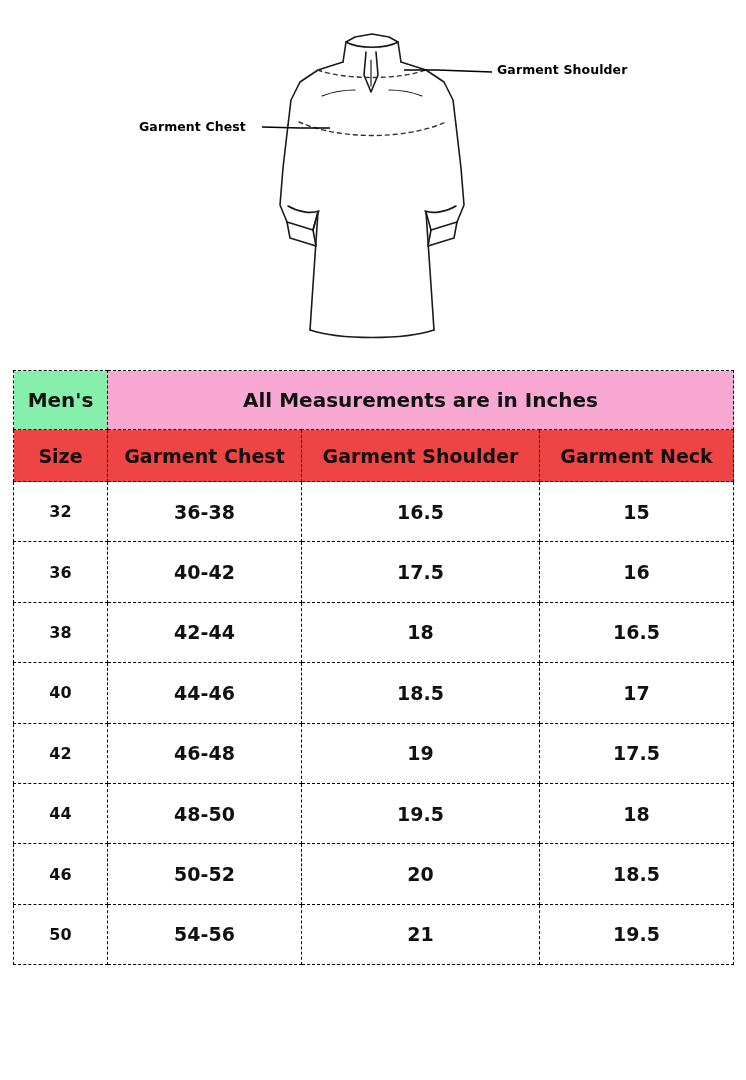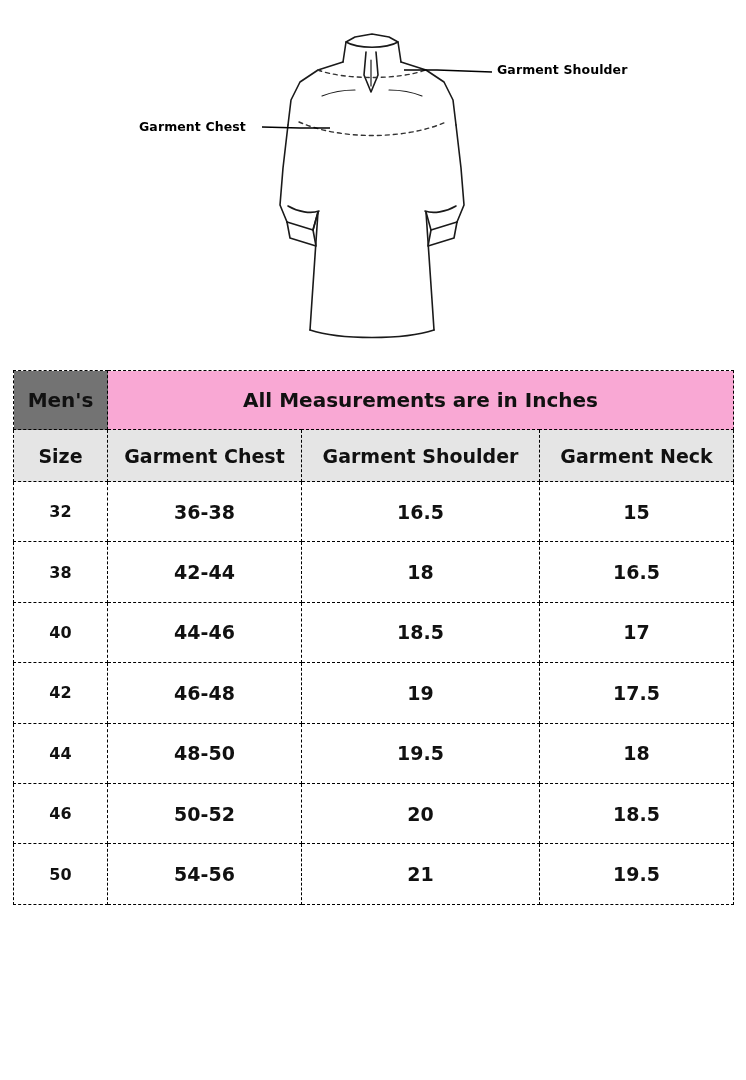--- a/index.html
+++ b/index.html
@@ -69,31 +69,31 @@
   col.c0 { width: 94px; }
   col.c1 { width: 194px; }
   col.c2 { width: 238px; }
   col.c3 { width: 194px; }
 
   tr.row-title td {
     height: 56px;
     font-size: 20px;
   }
   td.mens-cell {
-    background: #737373;
+    background: #86efac;
     font-size: 20px;
   }
   td.title-cell {
     background: #f9a8d4;
     font-size: 20px;
   }
 
   tr.row-header td {
     height: 49px;
-    background: #e5e5e5;
+    background: #ef4444;
     font-size: 19px;
   }
   tr.row-header td.hdr-size { font-size: 19px; }
 
   tr.row-data td {
     height: 57.4px;
     font-size: 19px;
     background: #ffffff;
   }
   tr.row-data td.col-size { font-size: 16px; }
@@ -175,20 +175,26 @@
           <td>Garment Neck</td>
         </tr>
 
         <tr class="row-data">
           <td class="col-size">32</td>
           <td>36-38</td>
           <td>16.5</td>
           <td>15</td>
         </tr>
         <tr class="row-data">
+          <td class="col-size">36</td>
+          <td>40-42</td>
+          <td>17.5</td>
+          <td>16</td>
+        </tr>
+        <tr class="row-data">
           <td class="col-size">38</td>
           <td>42-44</td>
           <td>18</td>
           <td>16.5</td>
         </tr>
         <tr class="row-data">
           <td class="col-size">40</td>
           <td>44-46</td>
           <td>18.5</td>
           <td>17</td>

